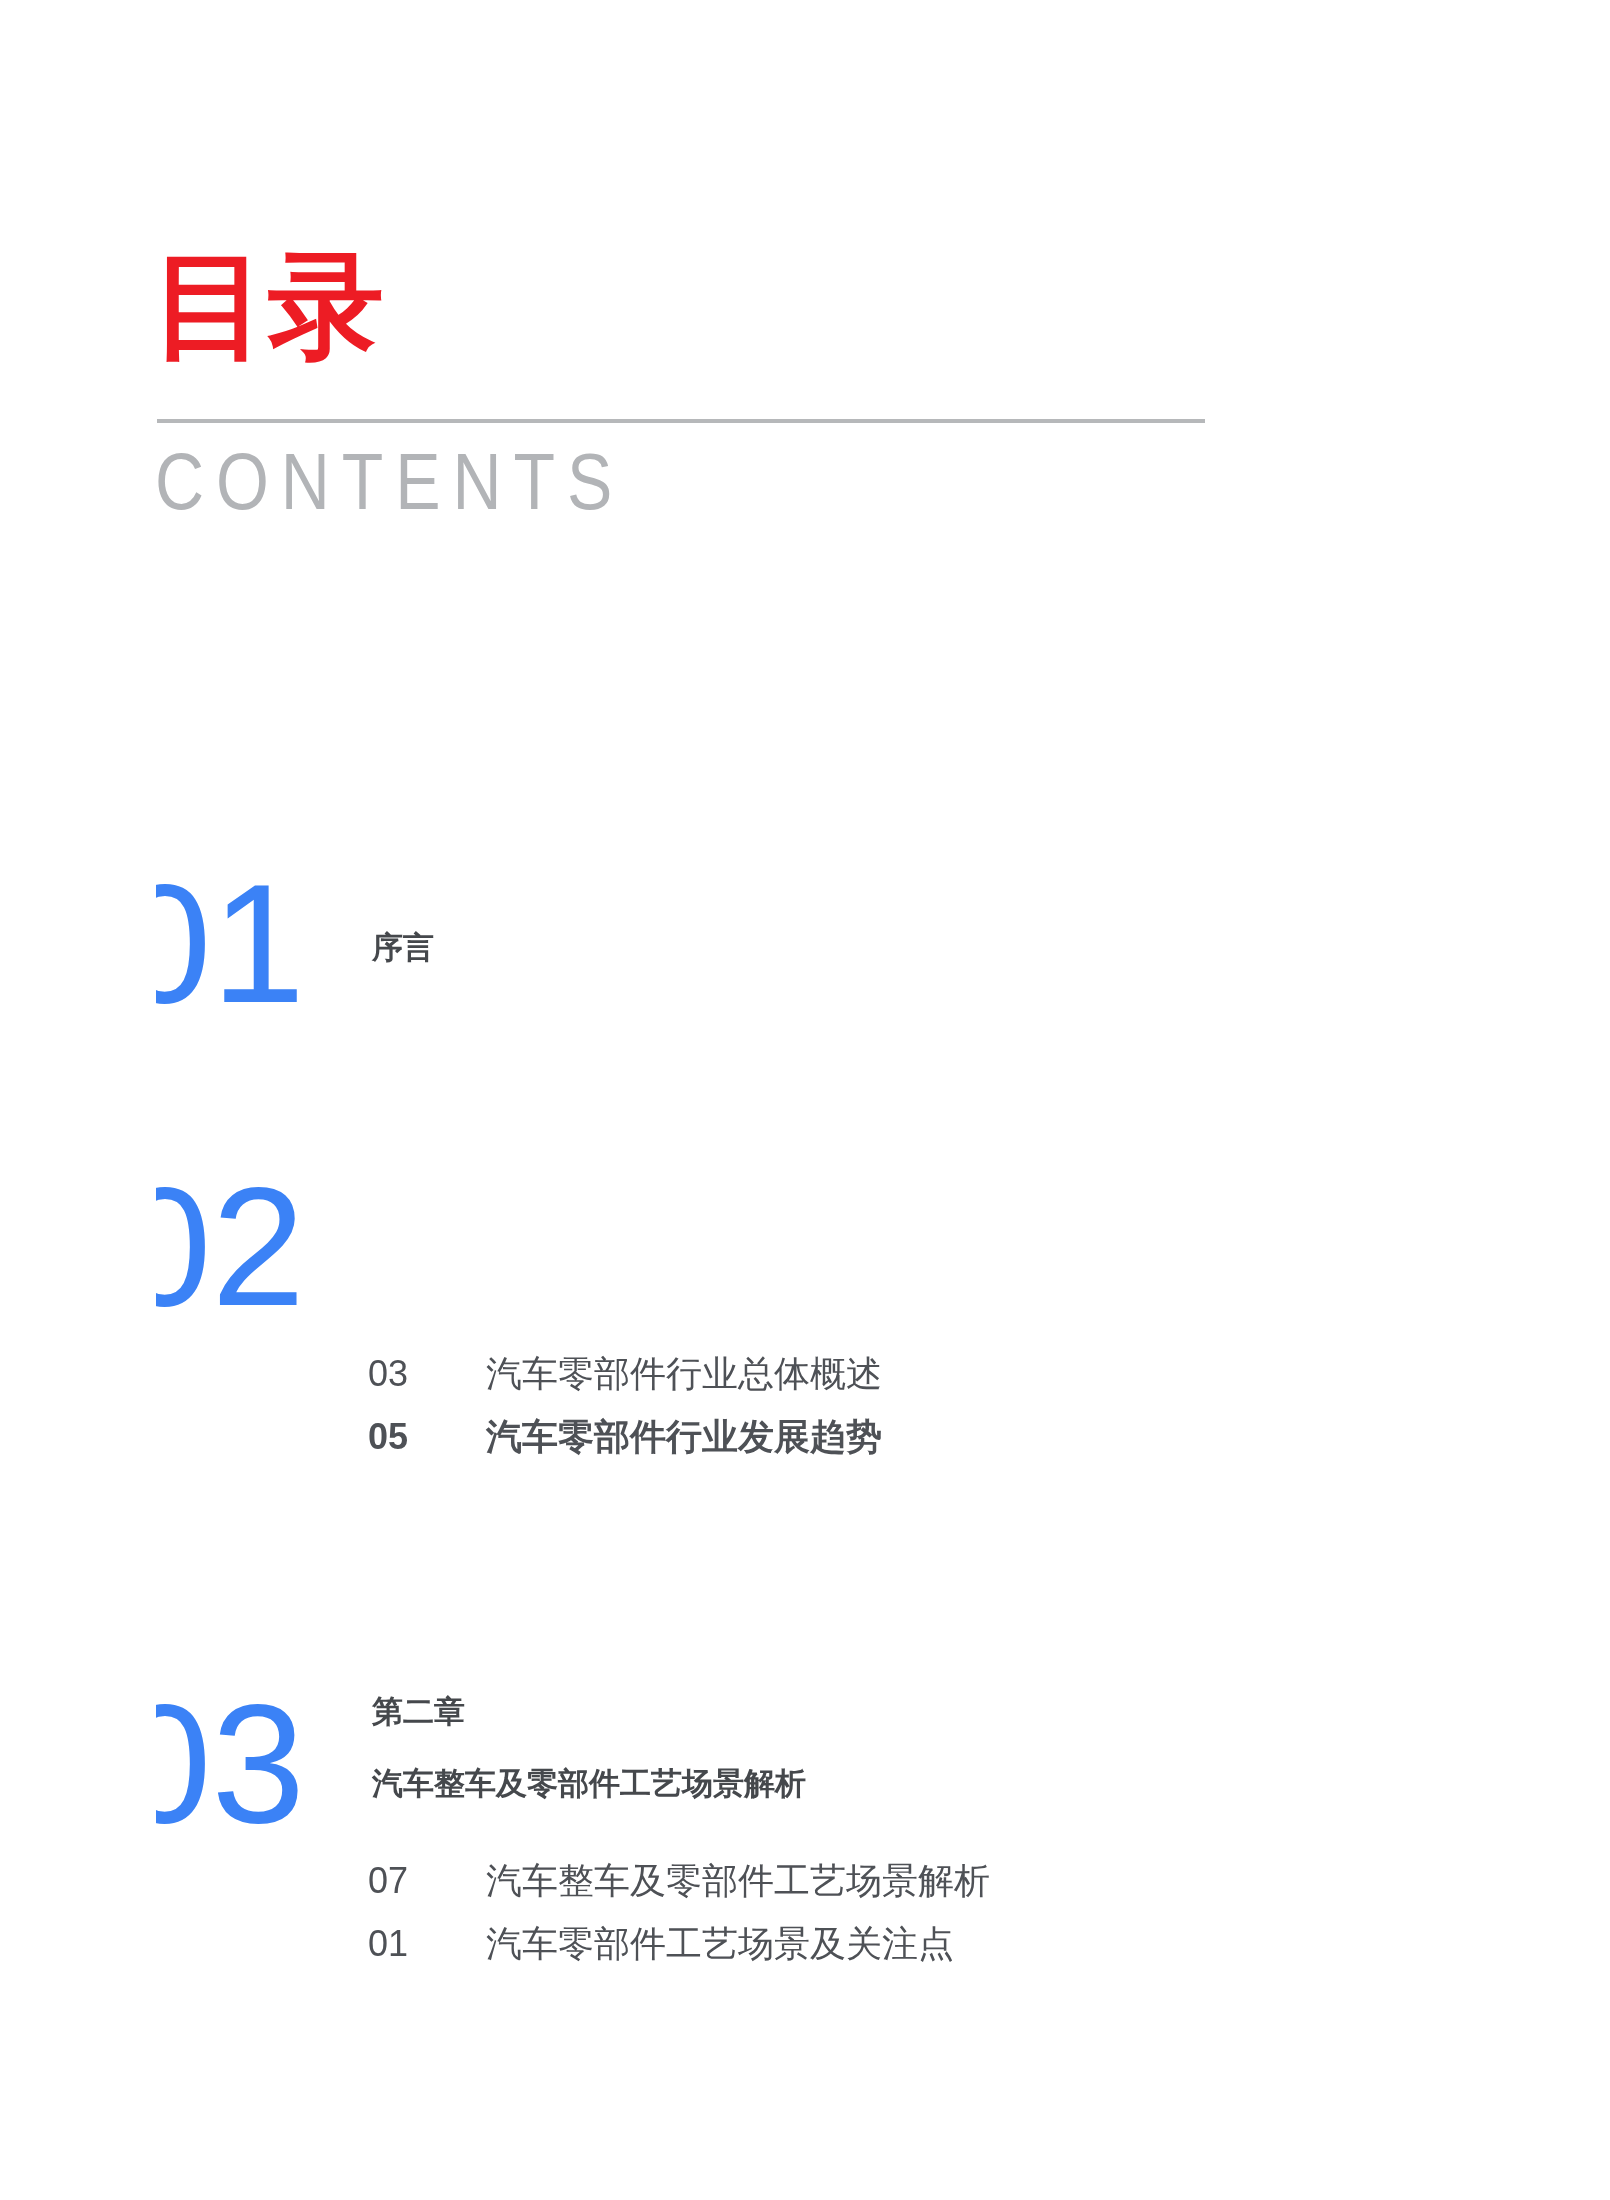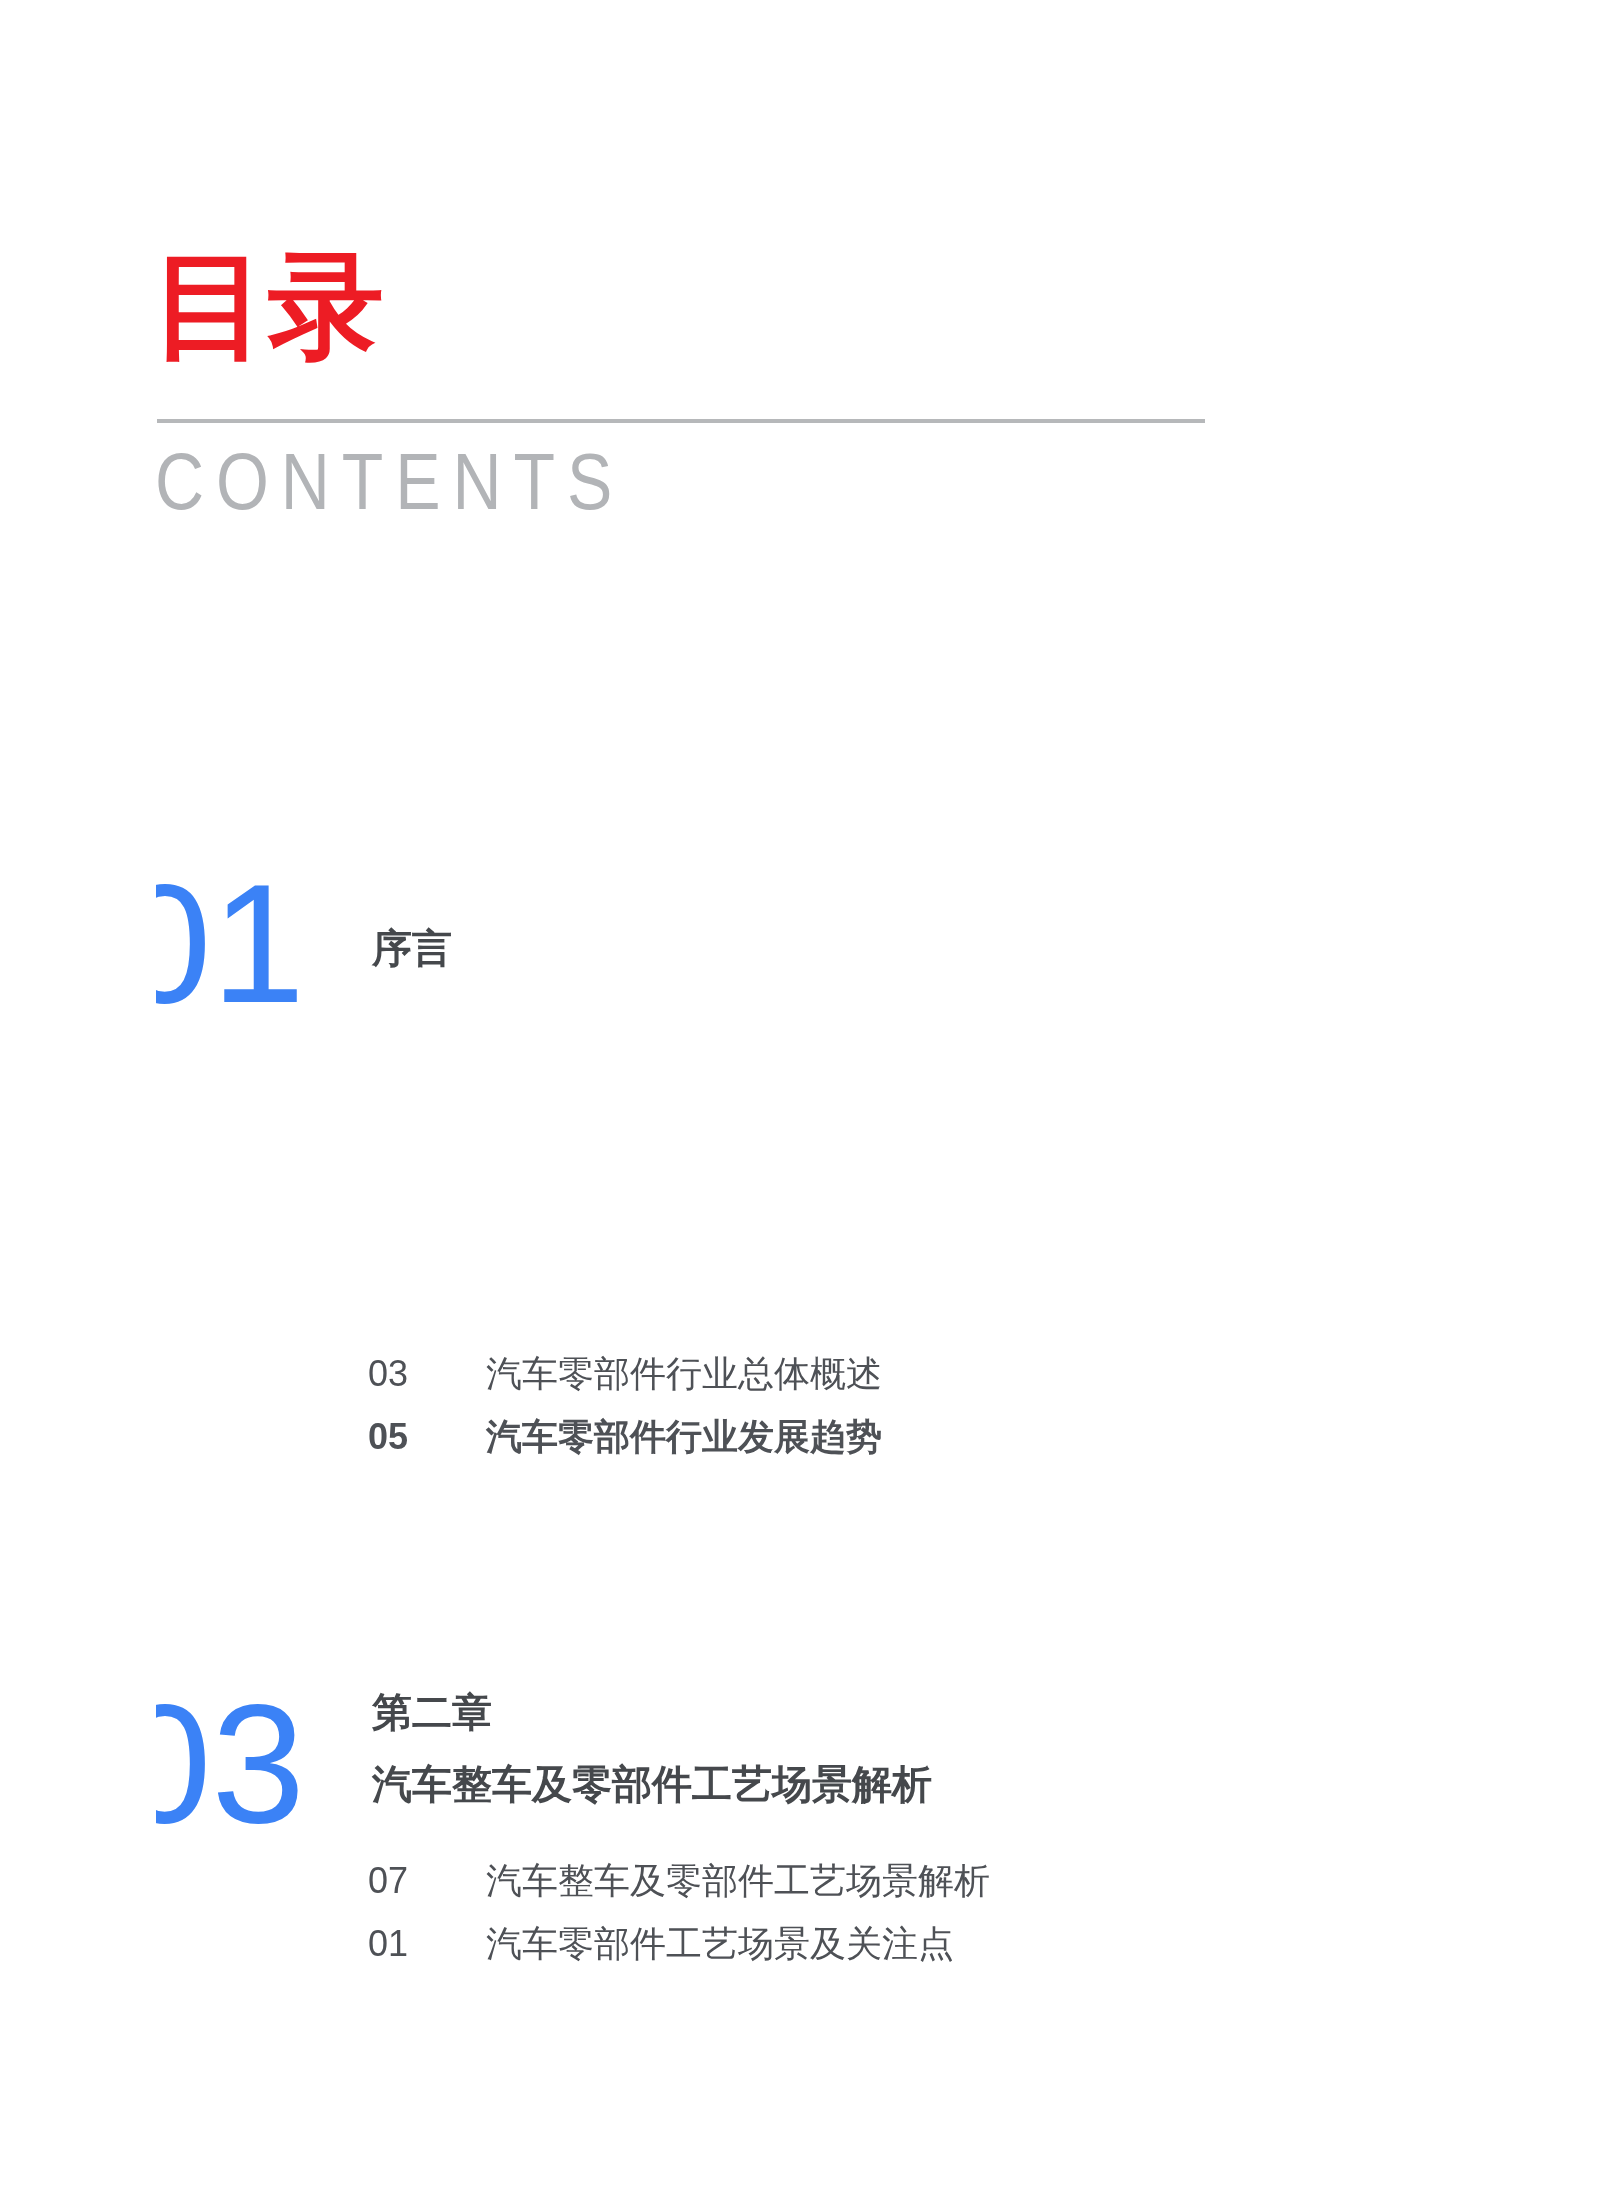--- a/index.html
+++ b/index.html
@@ -65,21 +65,21 @@
     white-space: nowrap;
   }
   .num-01 { top: 860px; }
   .num-02 { top: 1163px; }
   .num-03 { top: 1680px; }
 
   
   .sec-title {
     position: absolute;
     left: 372px;
-    font-size: 40px;
+    font-size: 31px;
     line-height: 72px;
     font-weight: 700;
     color: #45484C;
     white-space: nowrap;
   }
   .sec-title .line { display: block; }
   .title-01 { top: 912px; }
   .title-02 { top: 1176px; }
   .title-03 { top: 1676px; }
 
@@ -112,20 +112,23 @@
 
   <div class="title-en">CONTENTS</div>
 
   <div class="big-num num-01">
     <span>01</span>
   </div>
   <div class="sec-title title-01">
     <span class="line">序言</span>
   </div>
 
+  <div class="big-num num-02">
+    <span>02</span>
+  </div>
   <div class="sub-row row-2-0">
     <span class="pageno">03</span>
     <span class="label">汽车零部件行业总体概述</span>
   </div>
   <div class="sub-row row-2-1">
     <span class="pageno">05</span>
     <span class="label">汽车零部件行业发展趋势</span>
   </div>
 
   <div class="big-num num-03">

